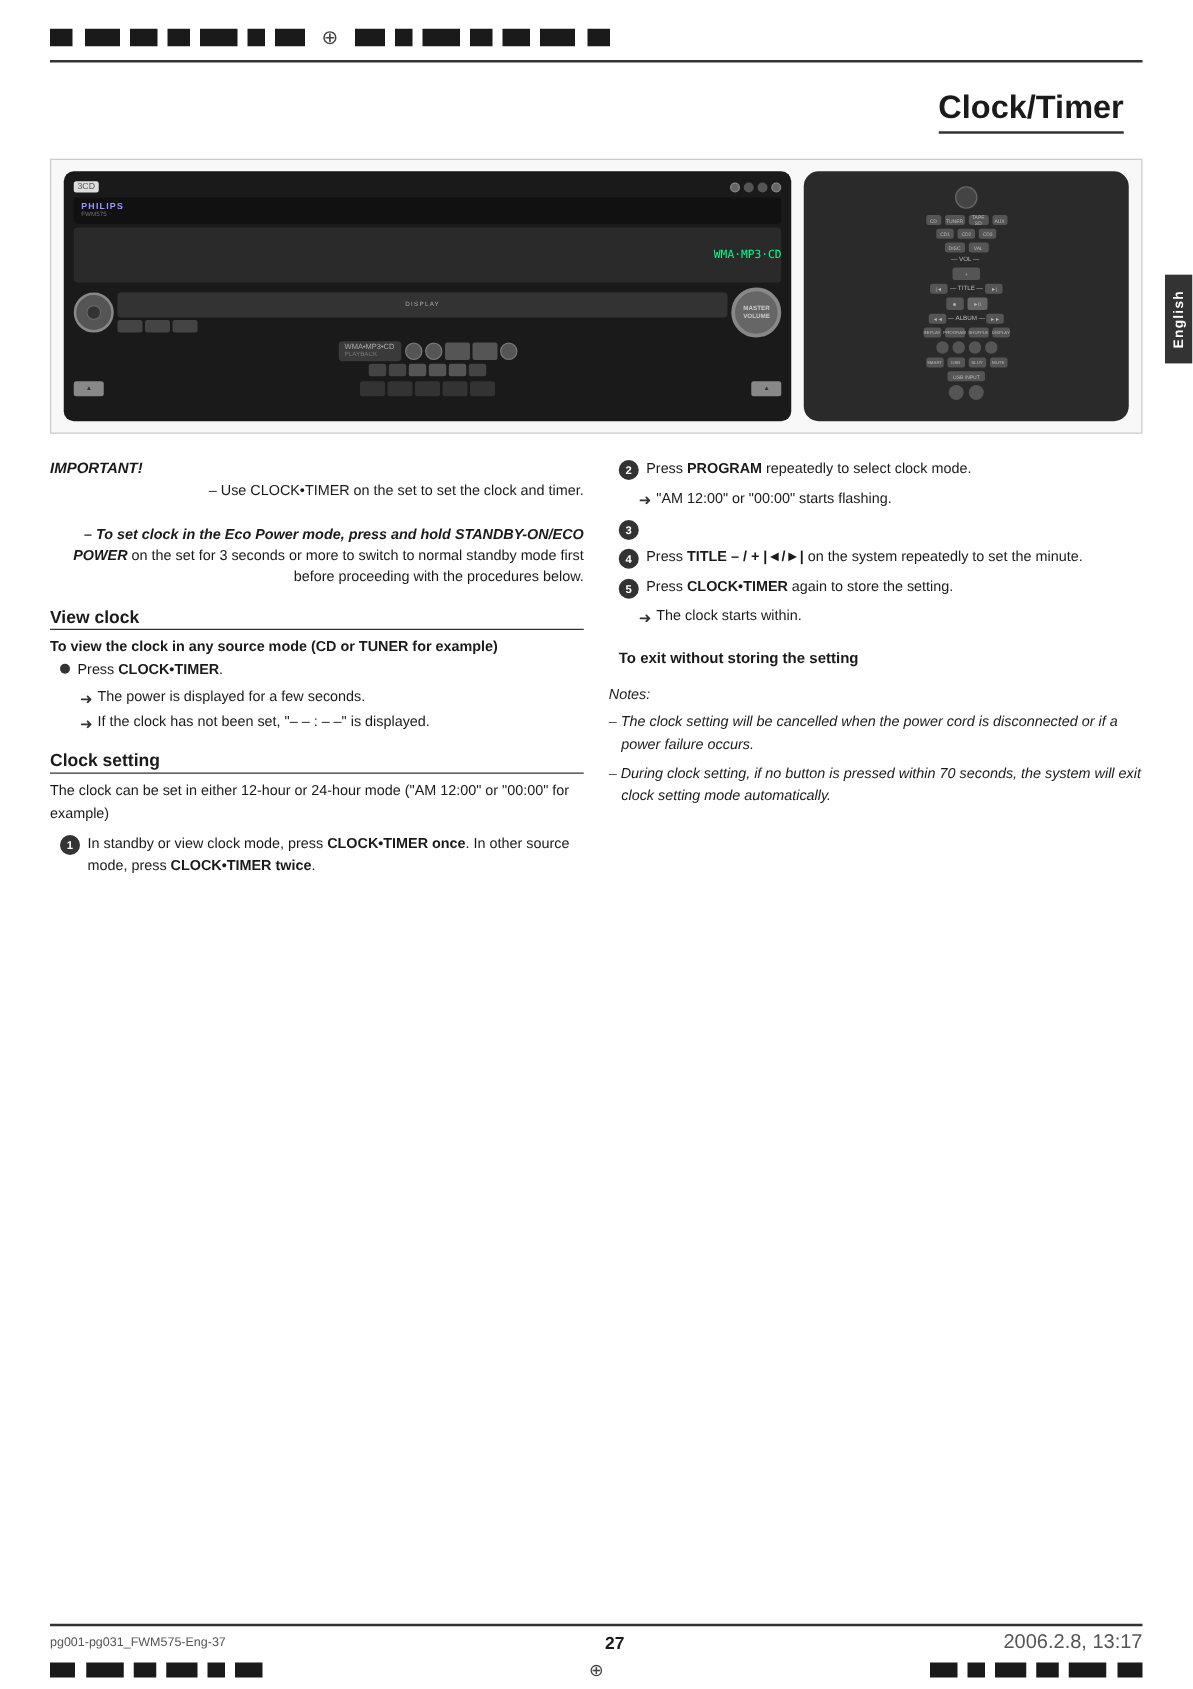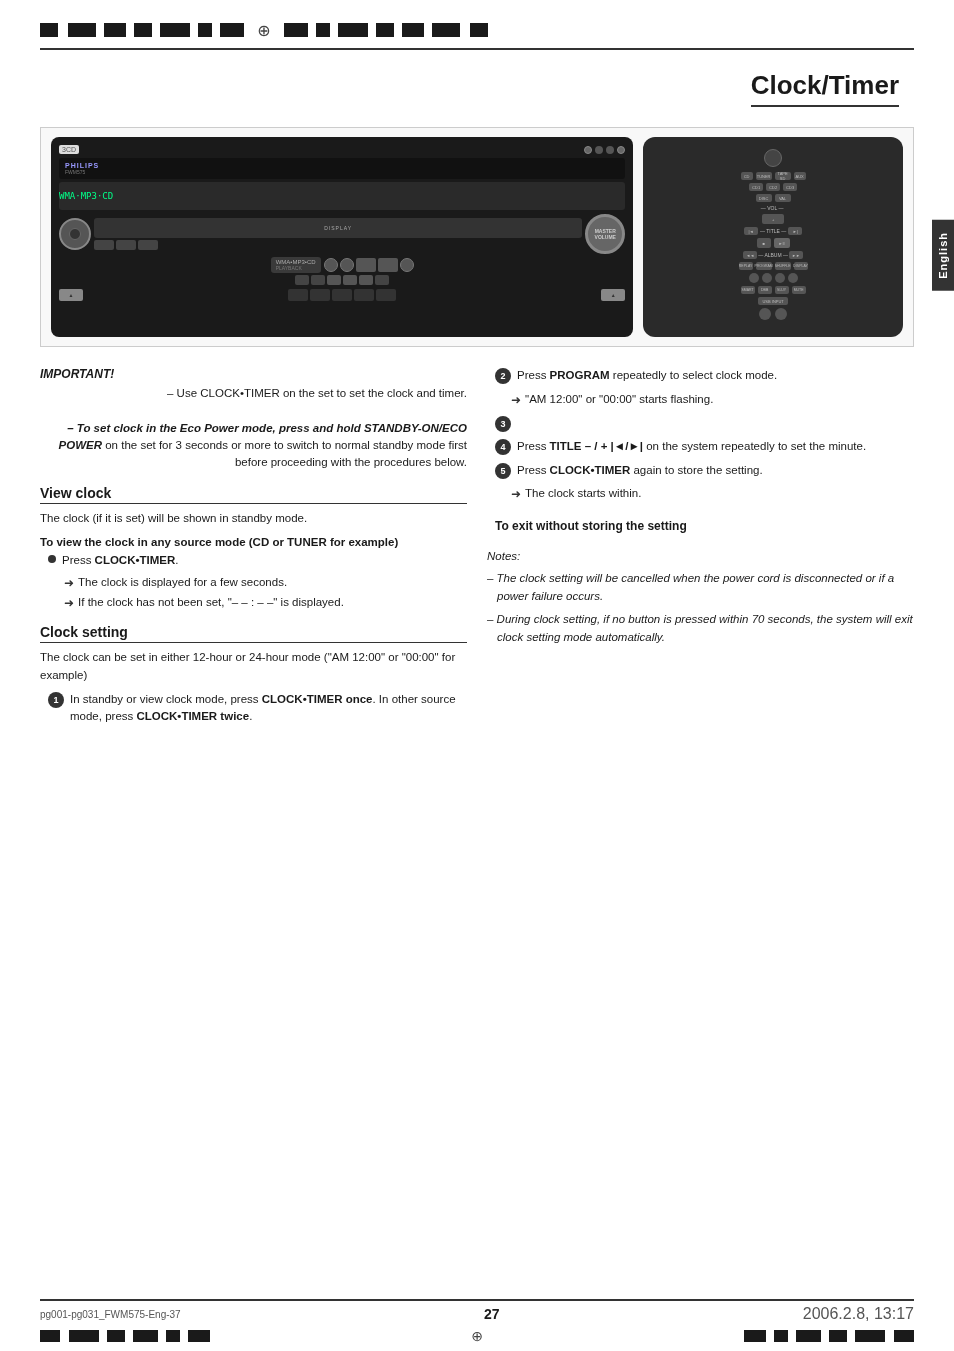--- a/index.html
+++ b/index.html
@@ -70,25 +70,25 @@
 
     .device-top-row {
       display: flex;
       align-items: center;
       justify-content: space-between;
       margin-bottom: 4px;
     }
 
     .device-display-area {
       background: #2a2a2a;
-      height: 28px;
+      height: 44px;
       border-radius: 3px;
       display: flex;
       align-items: center;
-      justify-content: flex-start;
+      justify-content: flex-end;
       margin-bottom: 4px;
     }
 
     .device-display-text {
       color: #00ff88;
       font-size: 9px;
       font-family: monospace;
     }
 
     .device-remote {
@@ -575,30 +575,29 @@
     <div class="important-section">
       <div class="important-label">IMPORTANT!</div>
       <div class="important-text">
         <span>– Use CLOCK•TIMER on the set to set the clock and timer.</span><br><br>
         <em>– To set clock in the Eco Power mode, press and hold STANDBY-ON/ECO POWER</em>
         <span> on the set for 3 seconds or more to switch to normal standby mode first before proceeding with the procedures below.</span>
       </div>
     </div>
 
     <div class="section-title">View clock</div>
-    <div class="section-body">The clock (if it is set) will be shown in standby mode.</div>
     <div class="subsection-title">To view the clock in any source mode (CD or TUNER for example)</div>
 
     <div class="bullet-item">
       <div class="bullet-dot"></div>
       <div class="item-text">Press <strong>CLOCK•TIMER</strong>.</div>
     </div>
     <div class="arrow-item">
       <span class="arrow">➜</span>
-      <span>The clock is displayed for a few seconds.</span>
+      <span>The power is displayed for a few seconds.</span>
     </div>
     <div class="arrow-item">
       <span class="arrow">➜</span>
       <span>If the clock has not been set, "– – : – –" is displayed.</span>
     </div>
 
     <div class="section-title">Clock setting</div>
     <div class="section-body">The clock can be set in either 12-hour or 24-hour mode ("AM  12:00" or "00:00" for example)</div>
 
     <div class="step-item">

